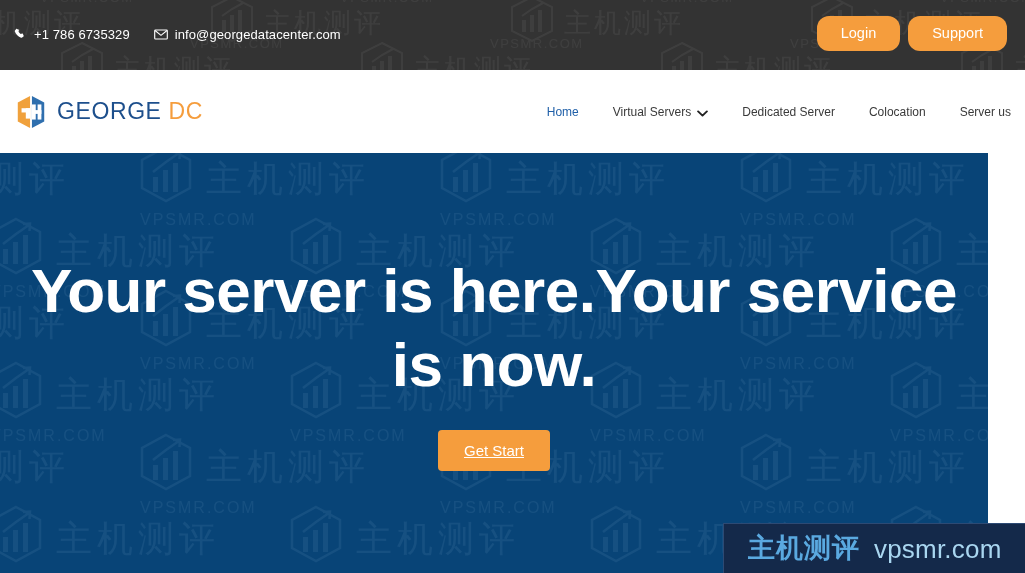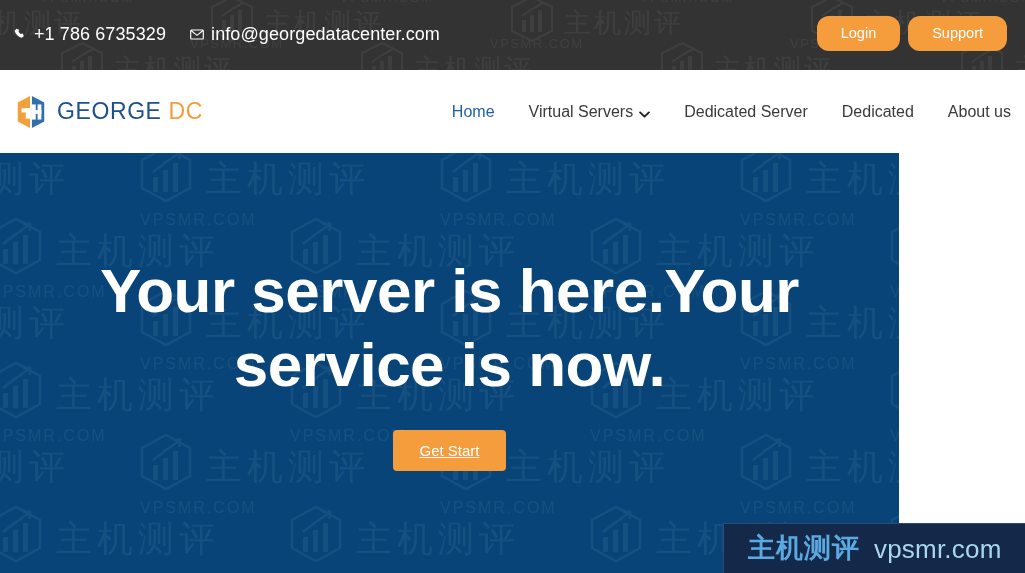--- a/index.html
+++ b/index.html
@@ -25,21 +25,21 @@
     position:relative; height:70px;
     display:flex; align-items:center;
   }
   .contact-group {
     display:flex; align-items:center; gap:24px;
     padding-left:14px;
     margin-top:-2px;
   }
   .contact-item {
     display:flex; align-items:center; gap:7px;
-    color:#ffffff; font-size:18px; letter-spacing:.1px;
+    color:#ffffff; font-size:13px; letter-spacing:.1px;
     white-space:nowrap;
   }
   .contact-item svg { display:block; }
   .topbar-actions {
     position:absolute; right:18px; top:16px;
     display:flex; gap:8px;
   }
   .btn-top {
     background:#f59d3d; color:#ffffff;
     border:none; border-radius:12px;
@@ -62,32 +62,32 @@
   .logo-mark { width:34px; height:36px; display:block; }
   .logo-text { font-size:23px; font-weight:normal; letter-spacing:.6px; line-height:1; }
   .logo-text .t-georgedc { color:#1d4f8c; }
   .logo-dc { color:#f59d3d; }
 
   .nav-links {
     margin-left:auto; padding-right:14px;
     display:flex; align-items:center;
   }
   .nav-link {
-    font-size:16px; color:#3a3a3a;
+    font-size:12px; color:#3a3a3a;
     padding:0 17px; cursor:pointer;
     white-space:nowrap; text-decoration:none;
     display:flex; align-items:center; gap:6px;
   }
   .nav-link.active { color:#1f5fa8; }
   .nav-link.last { padding-right:0; }
   .caret { display:block; margin-top:2px; }
 
   
   .hero {
-    position:absolute; top:153px; left:0; width:899px; height:420px;
+    position:absolute; top:153px; left:0; width:988px; height:420px;
     background:#084477; overflow:hidden;
   }
   .hero-wm { position:absolute; inset:0; opacity:.085; pointer-events:none; }
   .hero-content {
     position:relative; z-index:2;
     padding-top:101px;
     text-align:center;
   }
   .hero-title {
     color:#ffffff;
@@ -213,25 +213,25 @@
             <path d="M1 1.6 L6 6.4 L11 1.6"></path>
           </svg>
         </span>
       </a>
 
       <a class="nav-link">
         <span>Dedicated Server</span>
       </a>
 
       <a class="nav-link">
-        <span>Dedicated</span>
+        <span>Colocation</span>
       </a>
 
       <a class="nav-link last">
-        <span>About us</span>
+        <span>Server us</span>
       </a>
 
     </div>
   </div>
 
   <div class="hero">
 
     <svg class="hero-wm" width="1025" height="420" viewBox="0 0 1025 420">
       <defs>
         <g id="wmtileHero">

